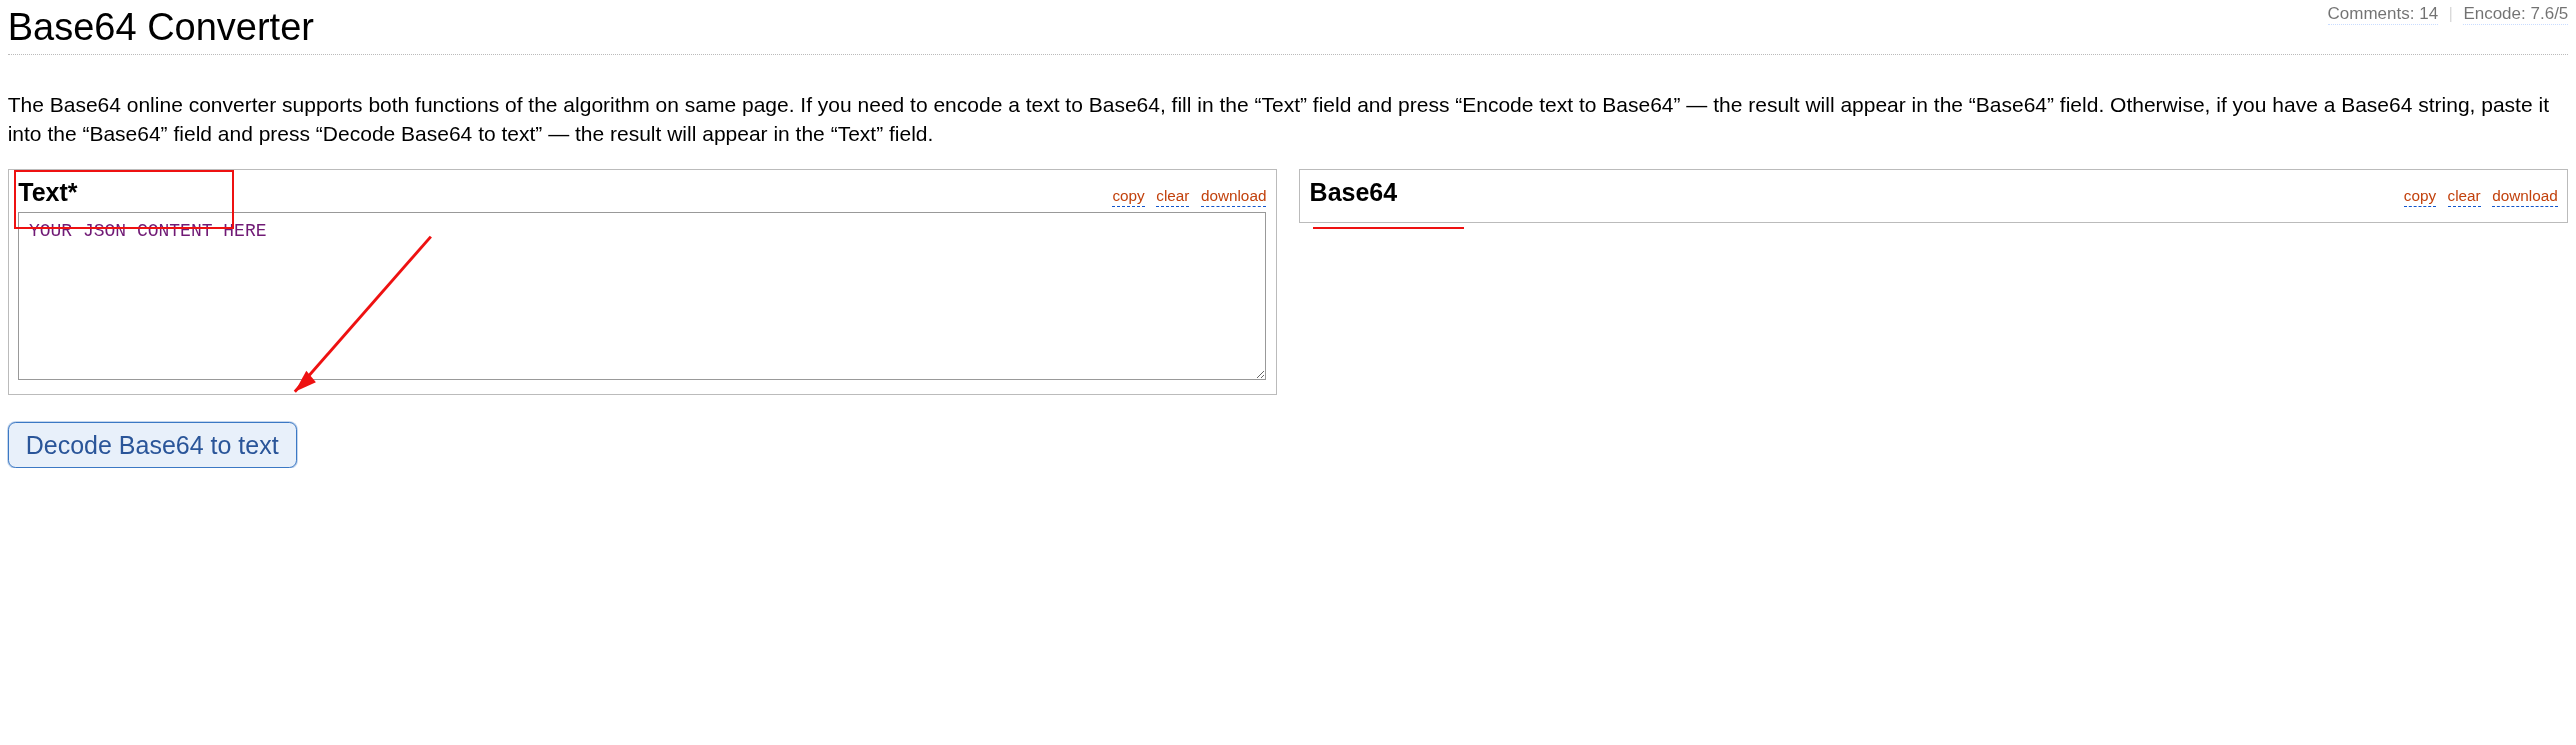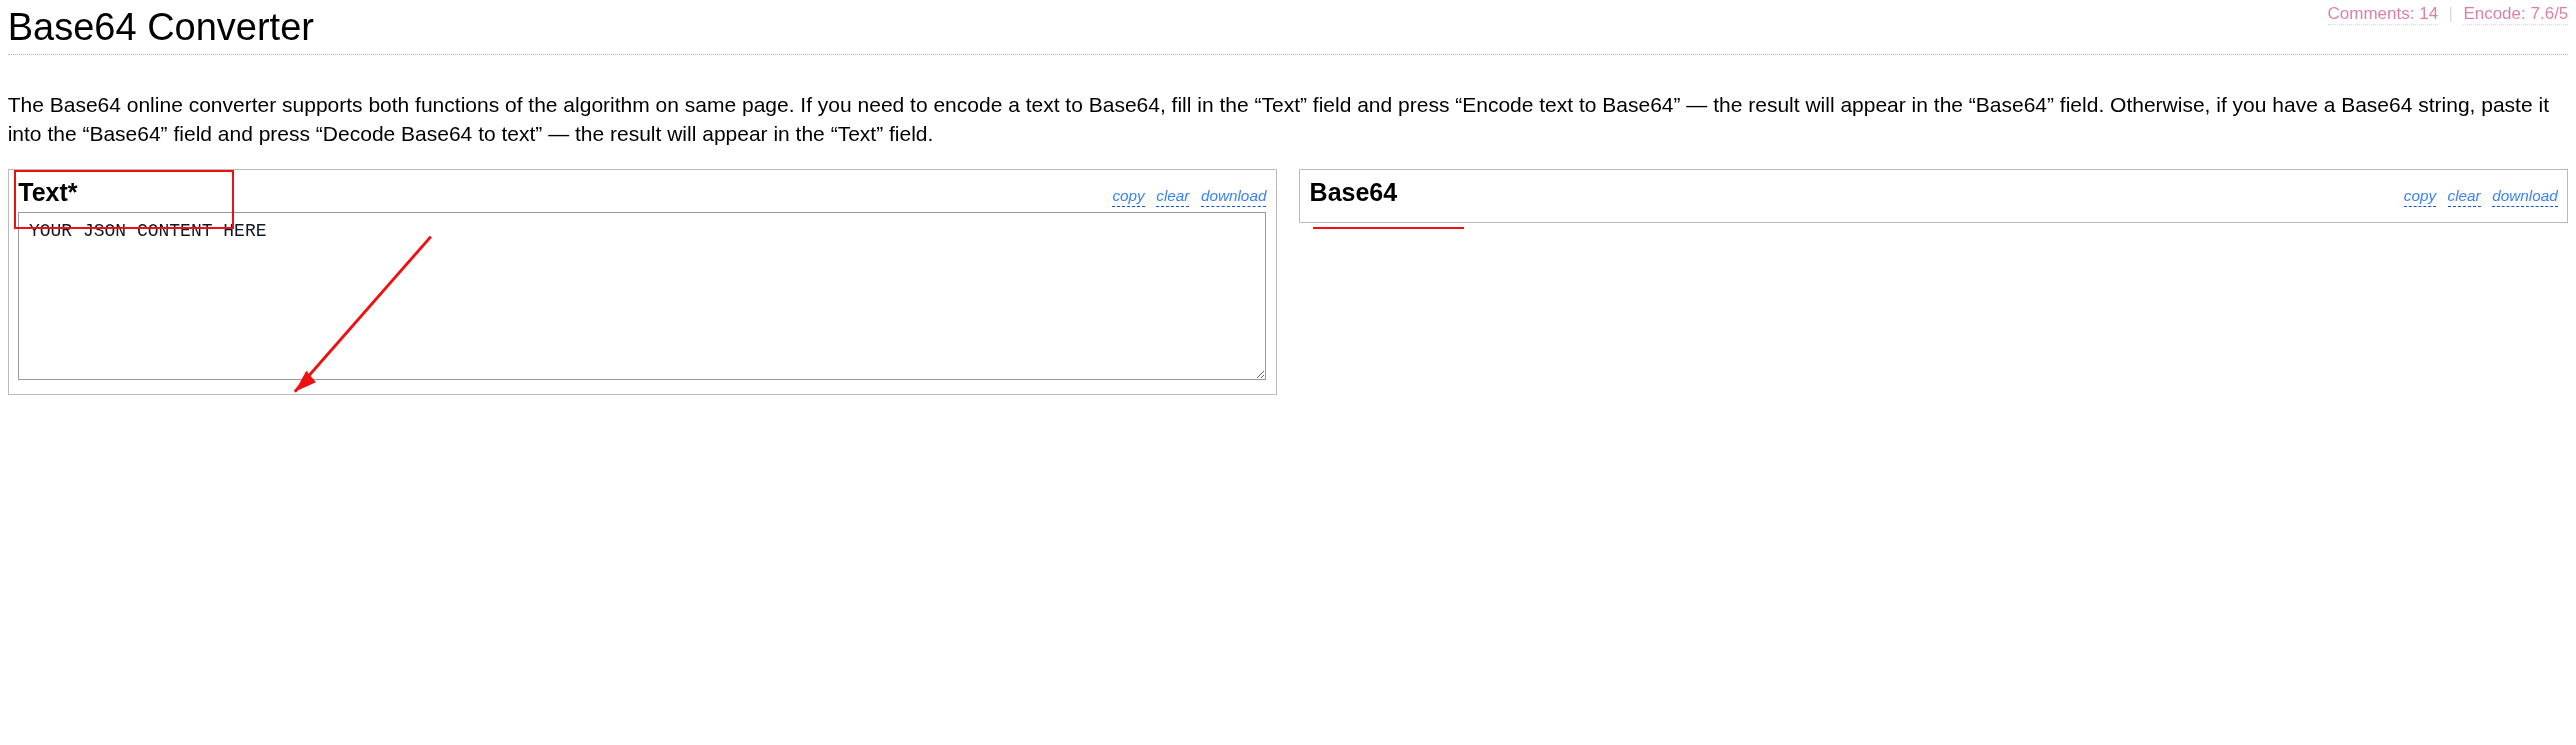--- a/index.html
+++ b/index.html
@@ -1,47 +1,47 @@
 <!DOCTYPE html>
 <html><head>
   <meta charset="utf-8">
   <style>
     * { box-sizing: border-box; margin: 0; padding: 0; }
     body { font-family: -apple-system, BlinkMacSystemFont, "Segoe UI", Helvetica, Arial, sans-serif; padding: 0 7.7px; background: #fff; color: #000; }
 
     .topbar { position: relative; }
     .meta-links { position: absolute; right: 0; top: -1.9px; font-size: 17px; color: #9ec0ff; opacity: .55; }
-    .meta-links a { color: #be185d; text-decoration: none; border-bottom: 1px dotted #9ec0ff; padding-bottom: 1px; }
+    .meta-links a { color: #000000; text-decoration: none; border-bottom: 1px dotted #9ec0ff; padding-bottom: 1px; }
     .meta-sep { color: #bbb; margin: 0 5.7px; }
 
     h1.page-title { font-size: 38px; font-weight: 400; margin: 5.7px 0 3.8px 0; }
 
     .dotsep { border: none; border-bottom: 1px dotted #bbb; margin: 5.7px 0 19px 0; }
 
     p.description { font-size: 21px; line-height: 1.35; margin-bottom: 21px; margin-top: 36px; }
 
     .panels { display: flex; gap: 22px; align-items: flex-start; }
     .panel { flex: 1; border: 1px solid #bbb; padding: 7.7px 9.6px 9.6px 9.6px; position: relative; }
 
     .panel-header { display: flex; align-items: flex-end; justify-content: space-between; margin-bottom: 5.7px; }
     .panel-title { font-size: 25px; font-weight: 700; }
 
     .panel-actions { display: flex; gap: 11.5px; font-size: 15.3px; }
-    .panel-actions a { color: #3b82f6; text-decoration: none; border-bottom: 1px dashed #1155cc; padding-bottom: 1px; cursor: pointer; font-style: italic; }
+    .panel-actions a { color: #c2410c; text-decoration: none; border-bottom: 1px dashed #1155cc; padding-bottom: 1px; cursor: pointer; }
 
     .panel textarea {
       width: 100%;
       height: 168px;
       resize: both;
       border: 1px solid #999;
       padding: 7.7px 9.6px;
       font-family: "Courier New", Courier, monospace;
       font-size: 18px;
       line-height: 1.2;
-      color: #0f172a;
+      color: #701a75;
       background: #fff;
       outline: none;
     }
 
     .buttons-row { display: flex; justify-content: space-between; margin-top: 27px; }
 
     button.primary {
       font-size: 25px;
       padding: 7.7px 17px;
       background: #e8f0fa;
@@ -107,14 +107,15 @@
       </div>
     </div>
 
     
     <div class="annot underline" style="left:13.4px; top:57px; width:151px;"></div>
   </div>
 
 </div>
 
 <div class="buttons-row">
+  <button class="primary">Decode Base64 to text</button>
 </div>
 
 
 </body></html>

